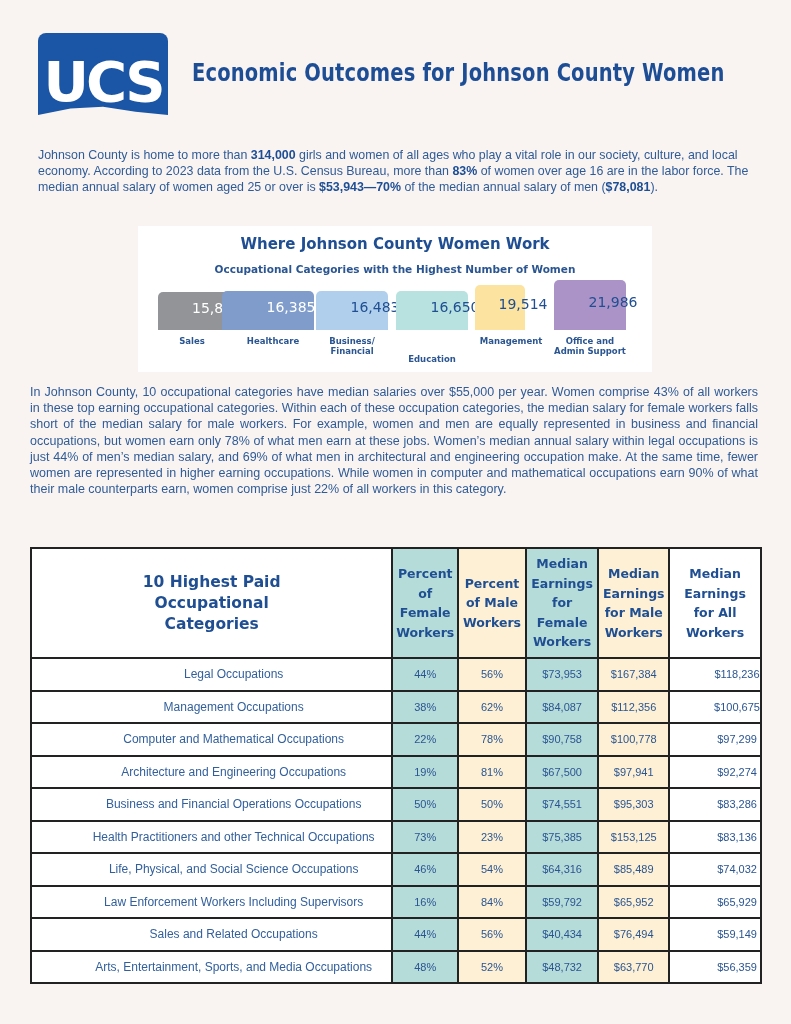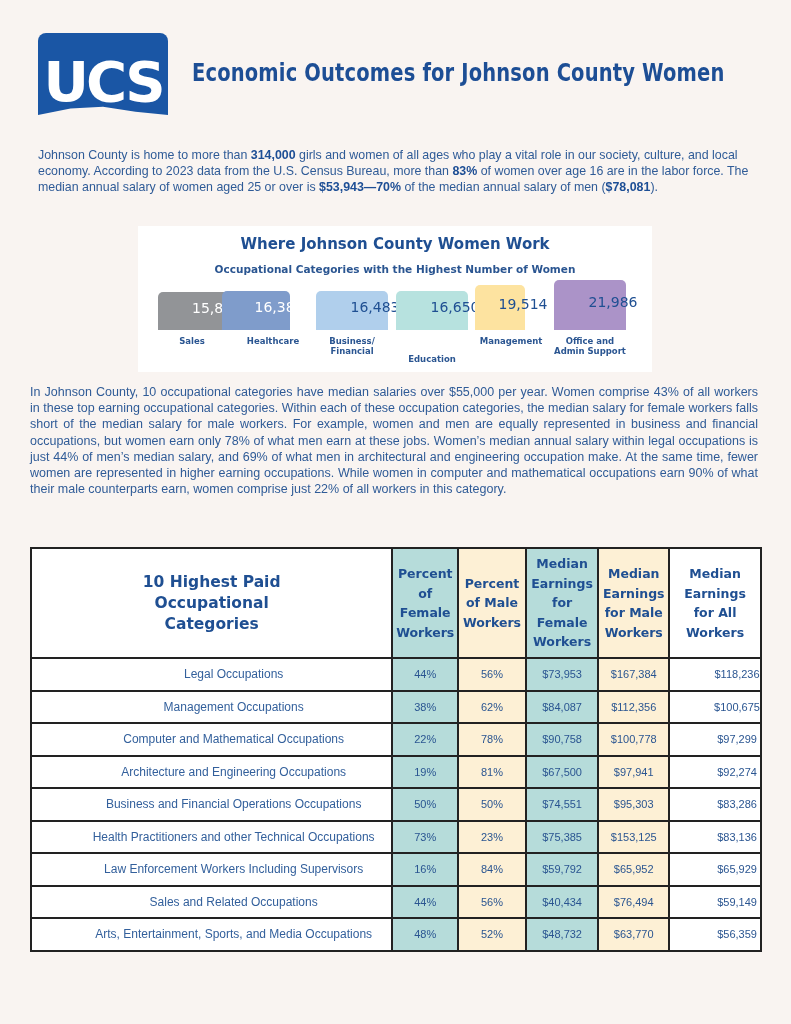--- a/index.html
+++ b/index.html
@@ -102,21 +102,21 @@
 </p>
 
 <div class="chart-card">
   <div class="chart-title">Where Johnson County Women Work</div>
   <div class="chart-sub">Occupational Categories with the Highest Number of Women</div>
   <div id="bars">
       <div class="bar" style="left: 20px; width: 71px; height: 37.7976px; background: rgb(146, 148, 151); color: rgb(255, 255, 255);">
         <span>15,897</span>
       </div>
       <div class="bar-label" style="left: 14px;">Sales</div>
-      <div class="bar" style="left: 84px; width: 68px; height: 38.7756px; background: rgb(127, 156, 203); color: rgb(255, 255, 255);">
+      <div class="bar" style="left: 84px; width: 92px; height: 38.7756px; background: rgb(127, 156, 203); color: rgb(255, 255, 255);">
         <span>16,385</span>
       </div>
       <div class="bar-label" style="left: 95px;">Healthcare</div>
       <div class="bar" style="left: 178px; width: 72px; height: 38.9719px; background: rgb(176, 207, 236); color: rgb(31, 79, 146);">
         <span>16,483</span>
       </div>
       <div class="bar-label" style="left: 174px;">Business/ Financial</div>
       <div class="bar" style="left: 258px; width: 72px; height: 39.3066px; background: rgb(183, 226, 223); color: rgb(31, 79, 146);">
         <span>16,650</span>
       </div>
@@ -208,20 +208,28 @@
       </tr>
       <tr>
         <td class="cat white">Health Practitioners and other Technical Occupations</td>
         <td class="teal">73%</td>
         <td class="cream">23%</td>
         <td class="teal">$75,385</td>
         <td class="cream">$153,125</td>
         <td class="white">$83,136</td>
       </tr>
       <tr>
+        <td class="cat white">Life, Physical, and Social Science Occupations</td>
+        <td class="teal">46%</td>
+        <td class="cream">54%</td>
+        <td class="teal">$64,316</td>
+        <td class="cream">$85,489</td>
+        <td class="white">$74,032</td>
+      </tr>
+      <tr>
         <td class="cat white">Law Enforcement Workers Including Supervisors</td>
         <td class="teal">16%</td>
         <td class="cream">84%</td>
         <td class="teal">$59,792</td>
         <td class="cream">$65,952</td>
         <td class="white">$65,929</td>
       </tr>
       <tr>
         <td class="cat white">Sales and Related Occupations</td>
         <td class="teal">44%</td>

